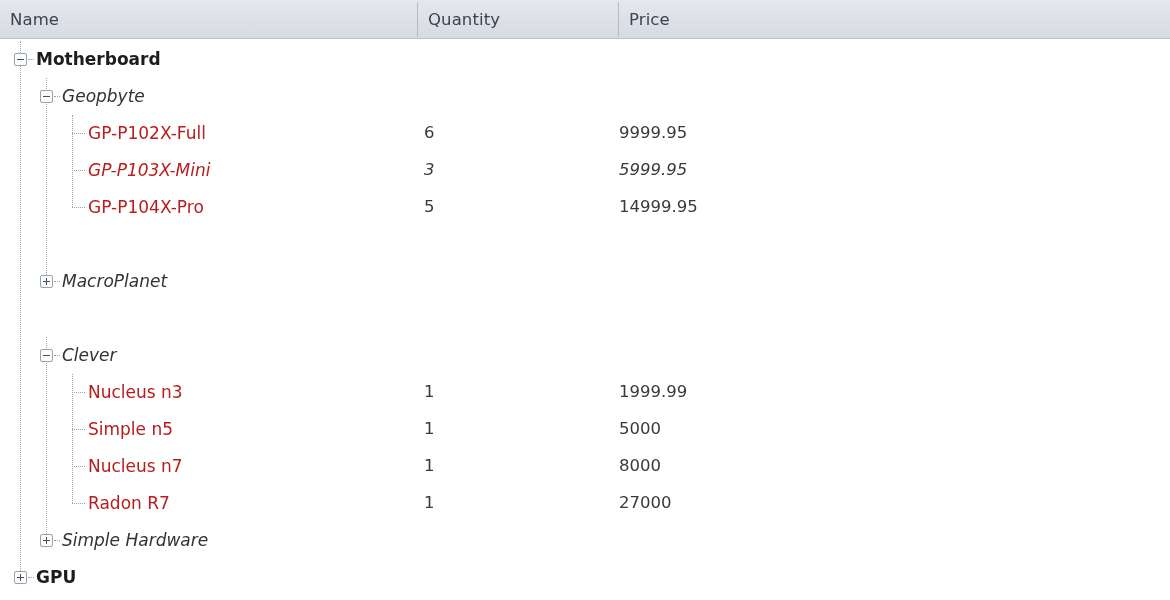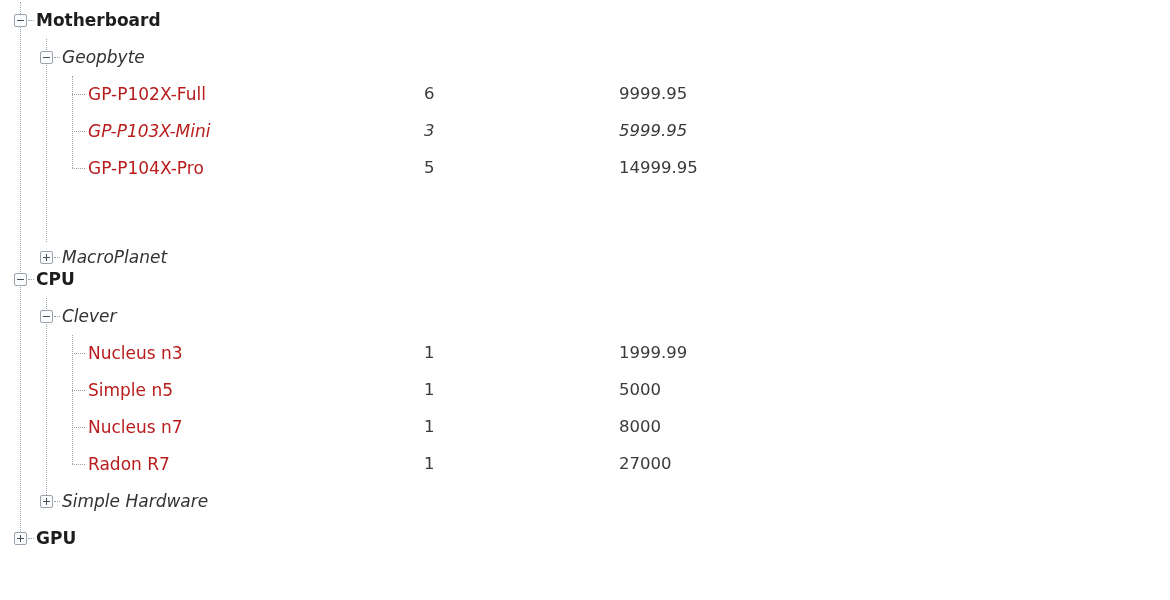--- a/index.html
+++ b/index.html
@@ -154,20 +154,33 @@
     position: absolute;
     height: 1px;
     border-top: 1px dotted #9aa2ac;
   }
 </style>
 </head>
 <body>
 
 <div id="treeview">
 
+  <div class="tv-header" id="hdr">
+      <div class="tv-header-cell" style="left: 0px; width: 417px;">
+        <span class="hdr-label">Name</span>
+      </div>
+      <div class="tv-header-cell" style="left: 418px; width: 200px;">
+        <span class="hdr-label">Quantity</span>
+      </div>
+      <div class="tv-header-cell" style="left: 619px; width: 551px;">
+        <span class="hdr-label">Price</span>
+      </div>
+      <div class="col-sep" style="left: 417px;"></div>
+      <div class="col-sep" style="left: 618px;"></div>
+    </div>
 
   <div class="tv-body" id="body">
       <div class="guide-v" style="left: 20px; top: 2px; height: 536px;"></div>
       <div class="guide-v" style="left: 46px; top: 39px; height: 203px;"></div>
       <div class="guide-v" style="left: 46px; top: 298px; height: 203px;"></div>
       <div class="guide-v" style="left: 72px; top: 76px; height: 92px;"></div>
       <div class="guide-v" style="left: 72px; top: 335px; height: 129px;"></div>
       <div class="tv-row" style="top: 2px;">
         <div class="cell-name lvl0">
           <div class="expander" style="left: 14px; top: 12px;"></div>
@@ -223,39 +236,34 @@
           <div class="stub" style="left: 72px; width: 13px; top: 18px;"></div>
           <span class="node-label" style="margin-left: 88px;">GP-P104X-Pro</span>
         </div>
         <div class="cell-qty">
           <span class="qty-text">5</span>
         </div>
         <div class="cell-price">
           <span class="price-text">14999.95</span>
         </div>
       </div>
-      <div class="tv-row" style="top: 239px;">
+      <div class="tv-row" style="top: 224px;">
         <div class="cell-name lvl1">
           <div class="expander plus" style="left: 40px; top: 12px;"></div>
           <div class="stub" style="left: 54px; width: 6px; top: 18px;"></div>
           <span class="node-label" style="margin-left: 62px;">MacroPlanet</span>
         </div>
         <div class="cell-qty">
           <span class="qty-text"></span>
         </div>
         <div class="cell-price">
           <span class="price-text"></span>
         </div>
       </div>
       <div class="tv-row" style="top: 261px;">
-        <div class="cell-name lvl0">
-          <div class="expander" style="left: 14px; top: 12px;"></div>
-          <div class="stub" style="left: 28px; width: 6px; top: 18px;"></div>
-          <span class="node-label" style="margin-left: 36px;">CPU</span>
-        </div>
         <div class="cell-qty">
           <span class="qty-text"></span>
         </div>
         <div class="cell-price">
           <span class="price-text"></span>
         </div>
       </div>
       <div class="tv-row" style="top: 298px;">
         <div class="cell-name lvl1">
           <div class="expander" style="left: 40px; top: 12px;"></div>

